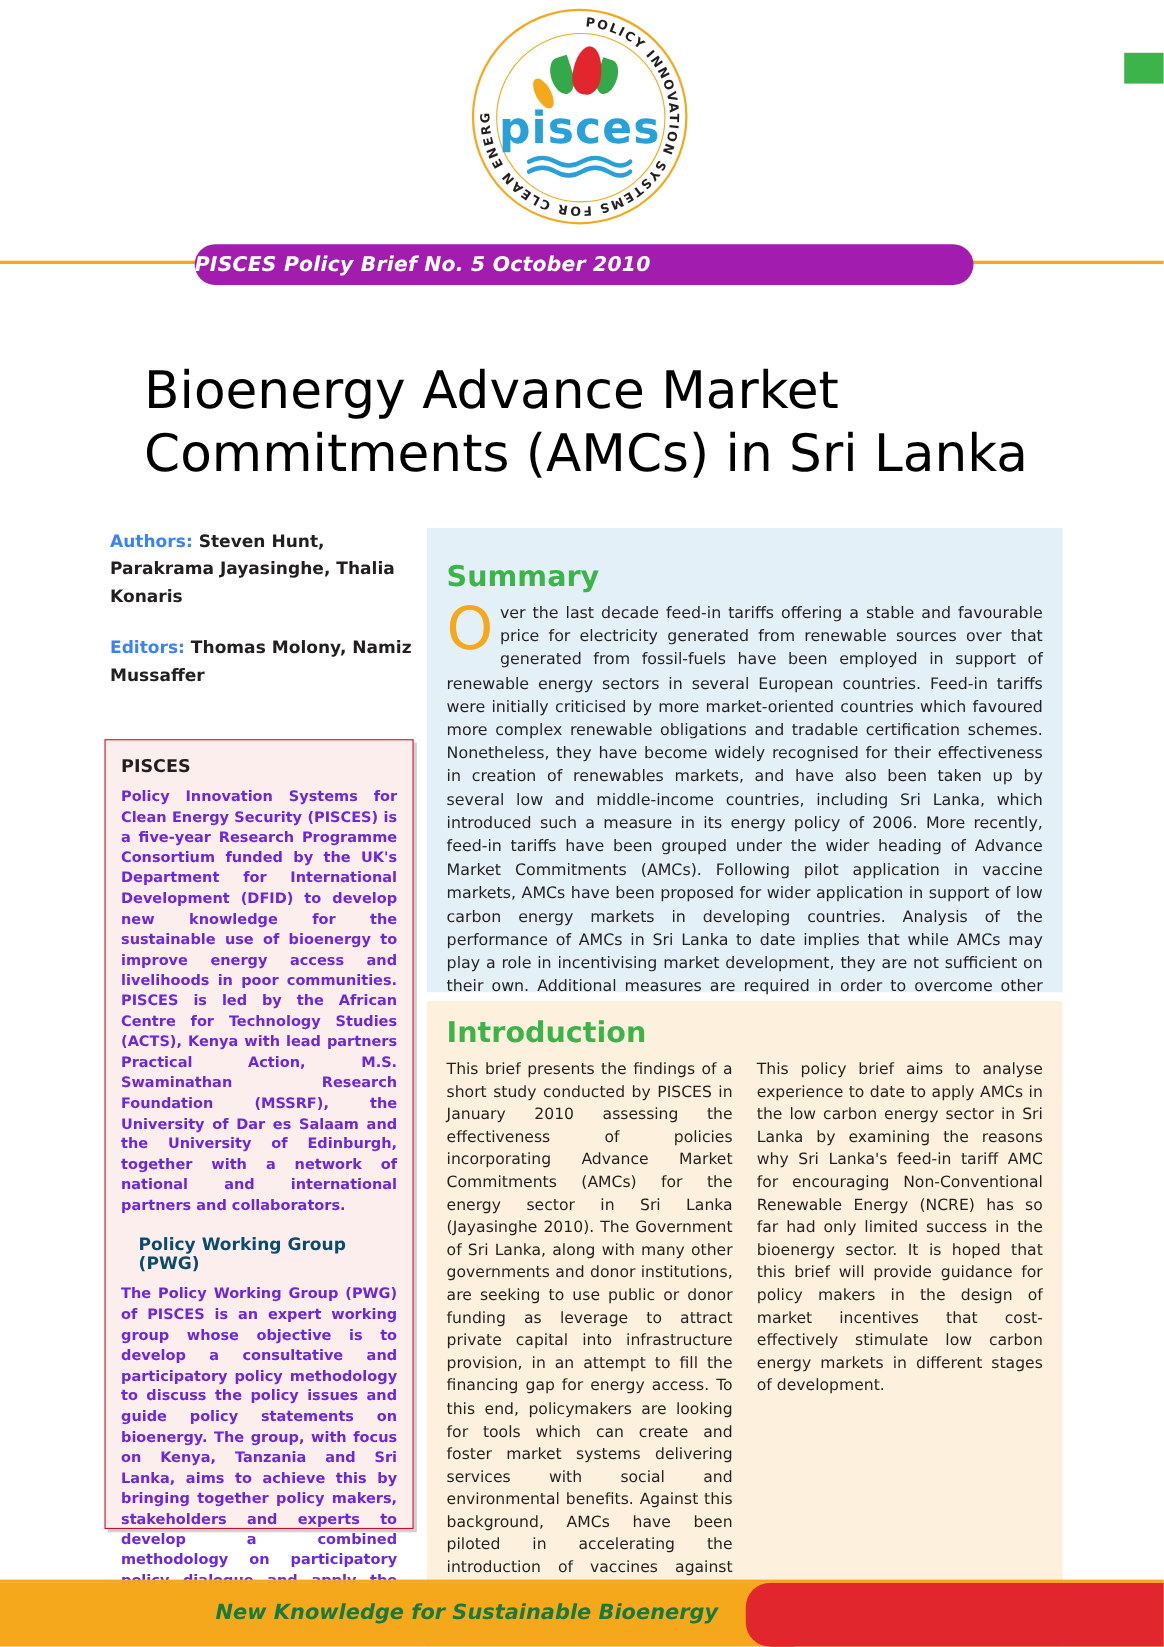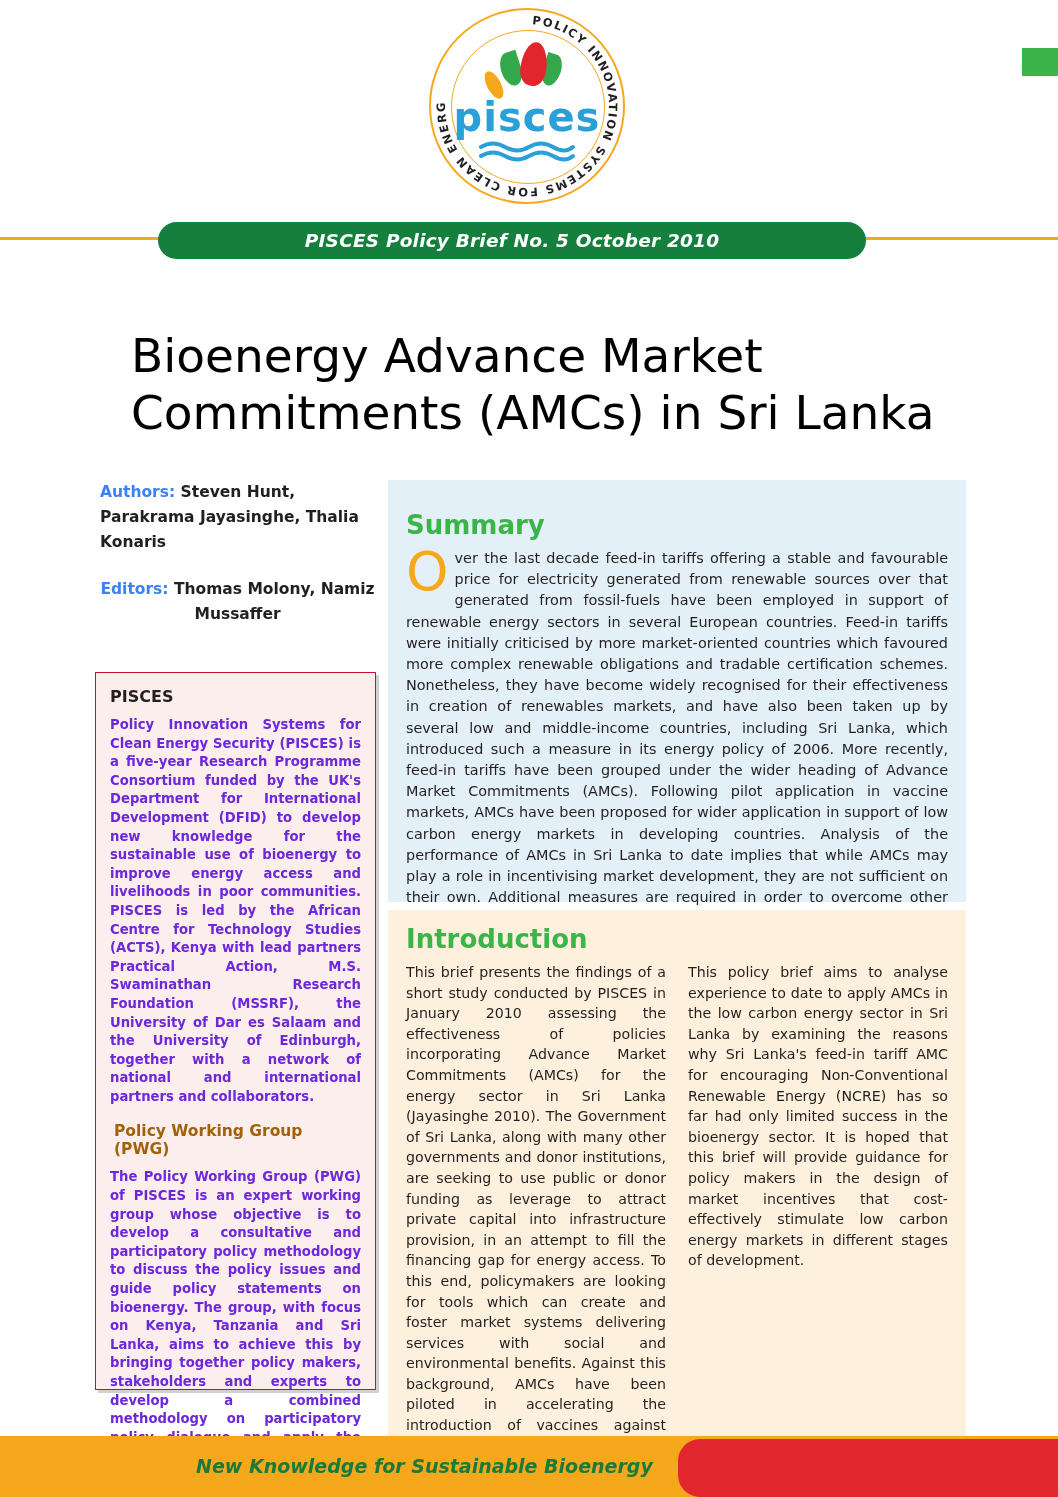--- a/index.html
+++ b/index.html
@@ -110,29 +110,28 @@
   .top-rule {
     position: absolute;
     left: 0;
     top: 237px;
     width: 1058px;
     height: 3px;
     background: #f6a81c;
   }
   .brief-pill {
     position: absolute;
-    left: 158px;
+    left: 177px;
     top: 222px;
     width: 708px;
     height: 37px;
-    background: #15803d;
+    background: #a21caf;
     border-radius: 19px;
     display: flex;
     align-items: center;
-    justify-content: center;
   }
   .brief-pill span {
     font-family: "DejaVu Sans", sans-serif;
     font-size: 18.5px;
     font-weight: bold;
     font-style: italic;
     color: #ffffff;
     letter-spacing: .2px;
   }
 
@@ -165,21 +164,21 @@
     left: 100px;
     top: 480px;
     width: 275px;
     font-family: "DejaVu Sans", sans-serif;
     font-size: 15.5px;
     line-height: 25px;
     color: #231f20;
     font-weight: bold;
   }
   .lbl-red { color: #3b82f6; }
-  .authors .editors { margin-top: 22px; text-align: center; }
+  .authors .editors { margin-top: 22px; }
 
   
   .pisces-box {
     position: absolute;
     left: 95px;
     top: 672px;
     width: 281px;
     height: 718px;
     background: #fdeeee;
     border: 1.5px solid #c8102e;
@@ -197,25 +196,25 @@
   .pisces-box p {
     margin: 0;
     font-family: "DejaVu Sans", sans-serif;
     font-size: 13.2px;
     line-height: 18.6px;
     font-weight: bold;
     color: #6d28d9;
     text-align: justify;
   }
   .pisces-box h4 {
-    margin: 16px 0 10px 4px;
+    margin: 16px 0 10px 16px;
     font-family: "DejaVu Sans", sans-serif;
     font-size: 15.5px;
     font-weight: bold;
-    color: #a16207;
+    color: #0c4a6e;
   }
 
   
   .summary-panel {
     position: absolute;
     left: 388px;
     top: 480px;
     width: 578px;
     height: 422px;
     background: #e3f0f7;

